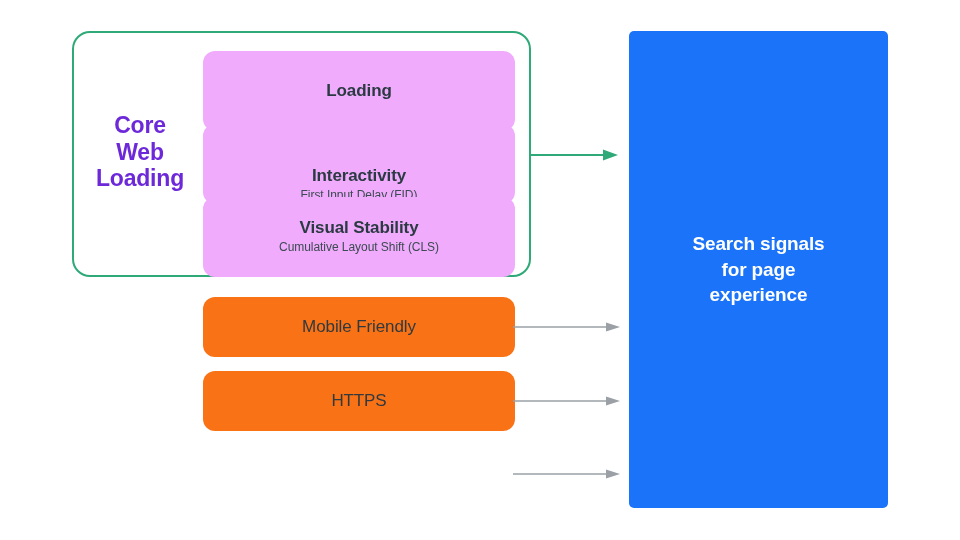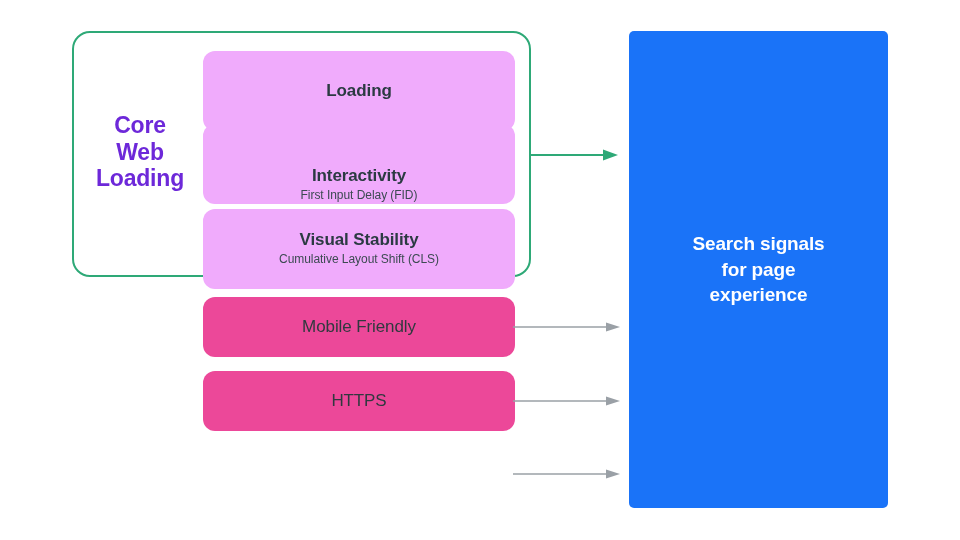--- a/index.html
+++ b/index.html
@@ -72,29 +72,29 @@
   .pill-green .pill-sub {
     color: #3C4A52;
     font-size: 12px;
     font-weight: normal;
     line-height: 1.3;
     margin-top: 2px;
     letter-spacing: -0.05px;
   }
   #pill-loading      { top: 51px; }
   #pill-interactivity{ top: 124px; justify-content: flex-end; }
-  #pill-visual       { top: 209px; }
+  #pill-visual       { top: 197px; }
 
   
   .pill-gray {
     position: absolute;
     left: 203px;
     width: 312px;
     height: 60px;
-    background: #ec4899;
+    background: #f97316;
     border-radius: 12px;
     display: flex;
     align-items: center;
     justify-content: center;
     box-sizing: border-box;
   }
   .pill-gray .pill-title {
     color: #30393F;
     font-size: 17px;
     font-weight: normal;

